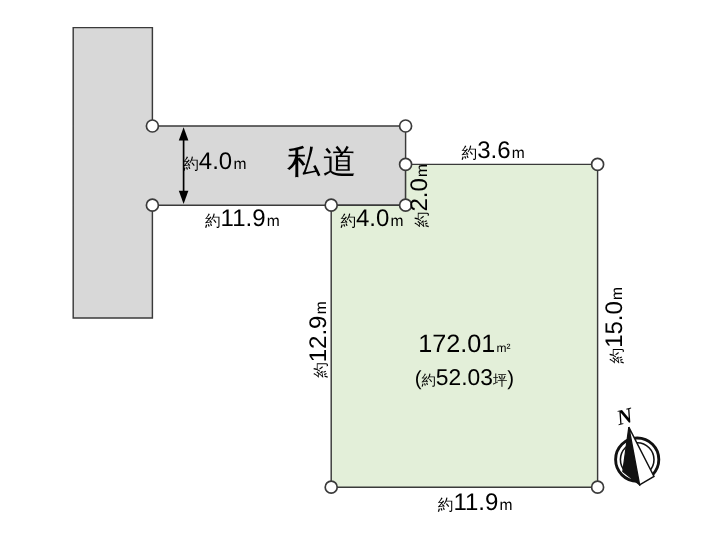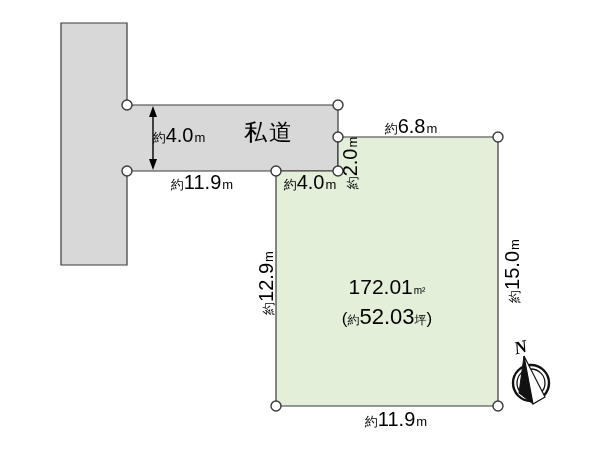--- a/index.html
+++ b/index.html
@@ -9,29 +9,29 @@
   }
   .stage svg.plot{position:absolute;left:0;top:0;}
   .lbl{
     position:absolute;display:flex;align-items:baseline;justify-content:center;
     white-space:nowrap;line-height:1;color:#000;width:90px;height:22px;
   }
   .dim-pre{font-size:13px;}
   .dim-val{font-size:20px;}
   .dim-unit{font-size:13px;margin-left:1px;}
   .rot{transform:rotate(-90deg);}
-  .road-name{font-size:23px;letter-spacing:2px;width:100px;}
+  .road-name{font-size:28px;letter-spacing:2px;width:100px;}
   .parcel-title{font-size:25px;font-weight:bold;letter-spacing:2px;width:200px;height:28px;}
   .parcel-area{width:200px;height:24px;}
   .parcel-area .a-val{font-size:21px;}
   .parcel-area .a-unit{font-size:10px;margin-left:1px;}
   .parcel-tsubo{width:200px;height:20px;}
   .parcel-tsubo .t-par{font-size:17px;}
   .parcel-tsubo .t-sm{font-size:12px;}
-  .parcel-tsubo .t-val{font-size:22px;}
+  .parcel-tsubo .t-val{font-size:19px;}
   .north-label{
     width:26px;height:22px;font-family:"Liberation Serif","DejaVu Serif",serif;
     font-size:18px;font-weight:bold;font-style:italic;transform:rotate(-14deg);
   }
 </style>
 </head>
 <body>
 
 <div class="stage">
 
@@ -88,21 +88,21 @@
   </div>
 
   <div class="lbl rot" style="left:306px;top:152px;">
     <span class="dim-pre">約</span>
       <span class="dim-val">2.0</span>
       <span class="dim-unit">m</span>
   </div>
 
   <div class="lbl" style="left:366px;top:116px;">
     <span class="dim-pre">約</span>
-      <span class="dim-val">6.8</span>
+      <span class="dim-val">3.6</span>
       <span class="dim-unit">m</span>
   </div>
 
   <div class="lbl rot" style="left:222px;top:272px;">
     <span class="dim-pre">約</span>
       <span class="dim-val">12.9</span>
       <span class="dim-unit">m</span>
   </div>
 
   <div class="lbl rot" style="left:468px;top:260px;">

